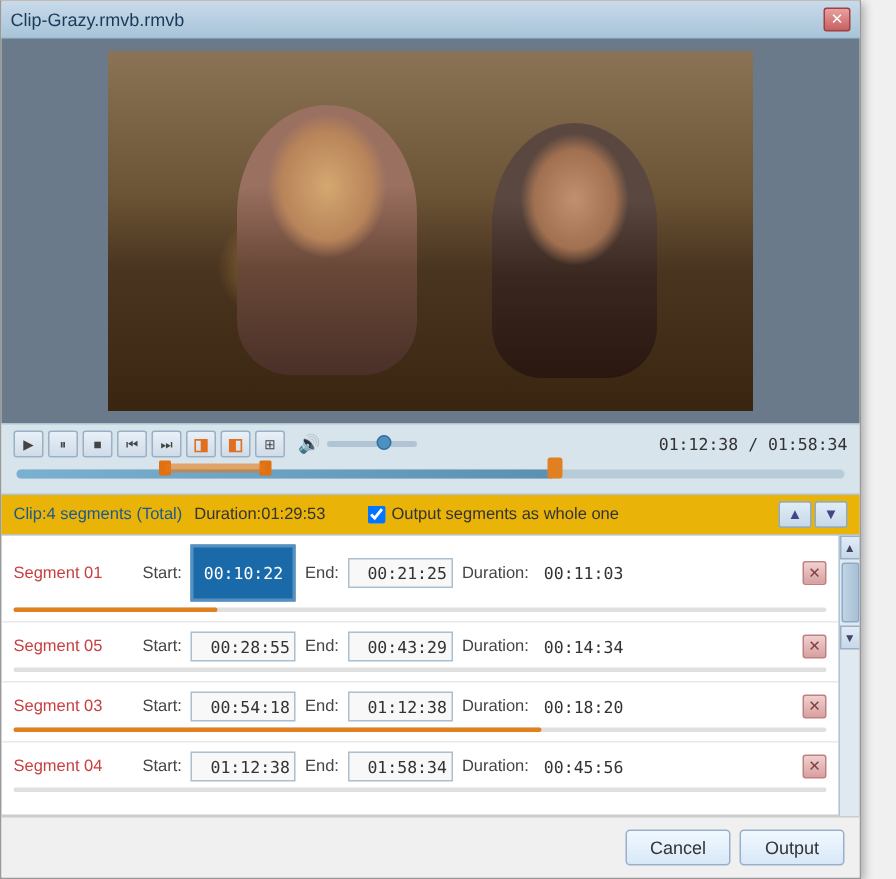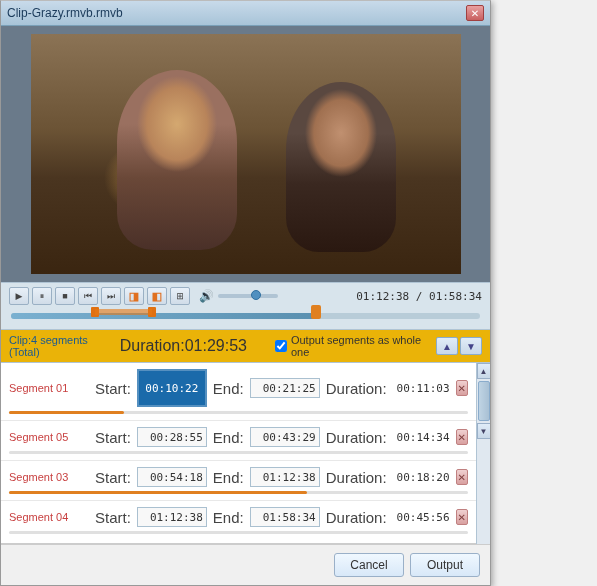--- a/index.html
+++ b/index.html
@@ -2,21 +2,21 @@
 <html><head>
   <meta charset="utf-8">
   <style>
     * { box-sizing: border-box; margin: 0; padding: 0; }
     body {
       font-family: 'Segoe UI', Tahoma, Geneva, Verdana, sans-serif;
       font-size: 12px;
       background: #f0f0f0;
     }
     .window {
-      width: 491px;
+      width: 574px;
       height: 586px;
       background: #f0f0f0;
       border: 1px solid #999;
       border-top: 1px solid #bbb;
       box-shadow: 2px 2px 6px rgba(0,0,0,0.3);
       display: flex;
       flex-direction: column;
     }
     .title-bar {
       background: linear-gradient(to bottom, #c8daea, #a8c4d8);
@@ -212,21 +212,21 @@
       background: #eab308;
       border-bottom: 1px solid #b0c4d4;
       flex-shrink: 0;
     }
     .clip-info {
       color: #1a5a90;
       font-size: 11px;
     }
     .duration-info {
       color: #333;
-      font-size: 16px;
+      font-size: 11px;
       text-align: center;
     }
     .checkbox-area {
       display: flex;
       align-items: center;
       gap: 4px;
       margin-left: 20px;
     }
     .checkbox-area input { width: 12px; height: 12px; }
     .checkbox-label { font-size: 11px; color: #333; }
@@ -264,21 +264,21 @@
       align-items: center;
       gap: 6px;
     }
     .seg-name {
       color: #c84040;
       font-size: 11px;
       width: 80px;
       flex-shrink: 0;
     }
     .seg-label {
-      font-size: 15px;
+      font-size: 11px;
       color: #444;
       text-align: center;
     }
     .time-input {
       width: 70px;
       height: 20px;
       border: 2px solid #5590c0;
       background: #fff;
       font-family: monospace;
       font-size: 11px;

